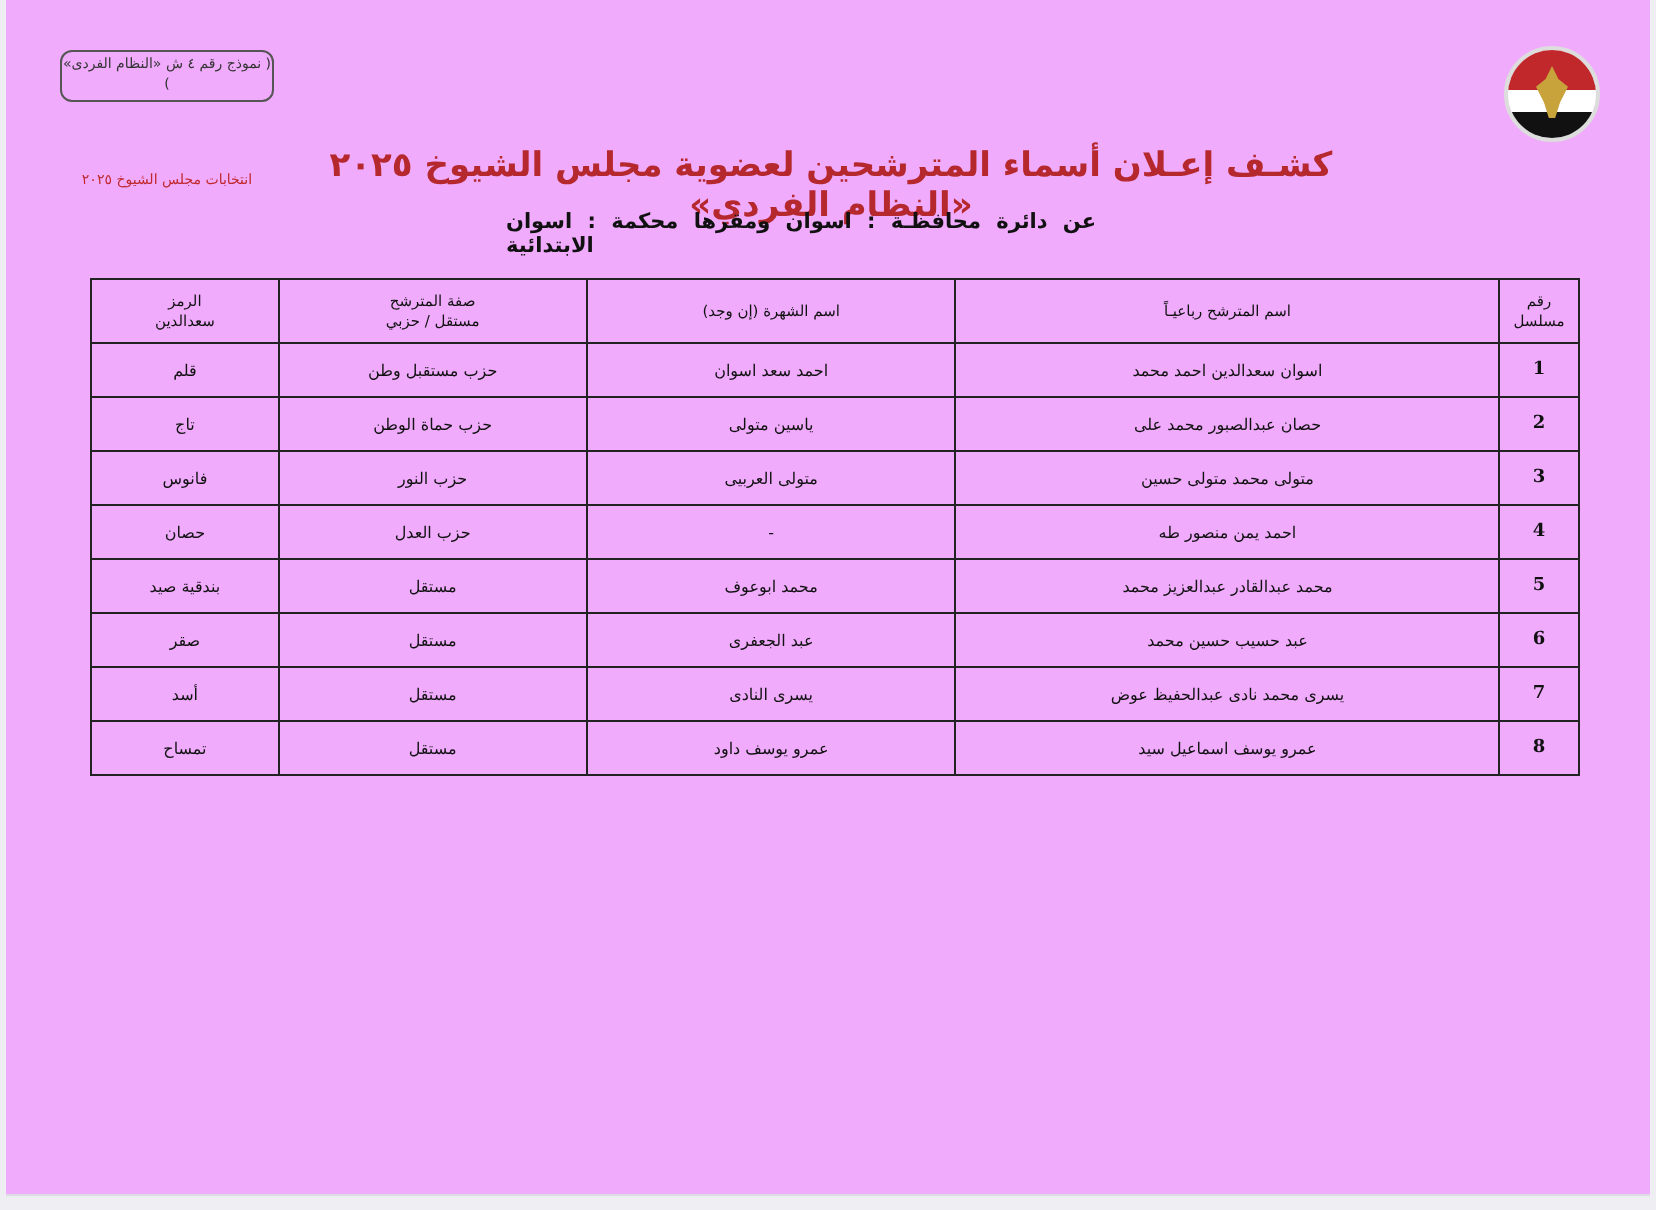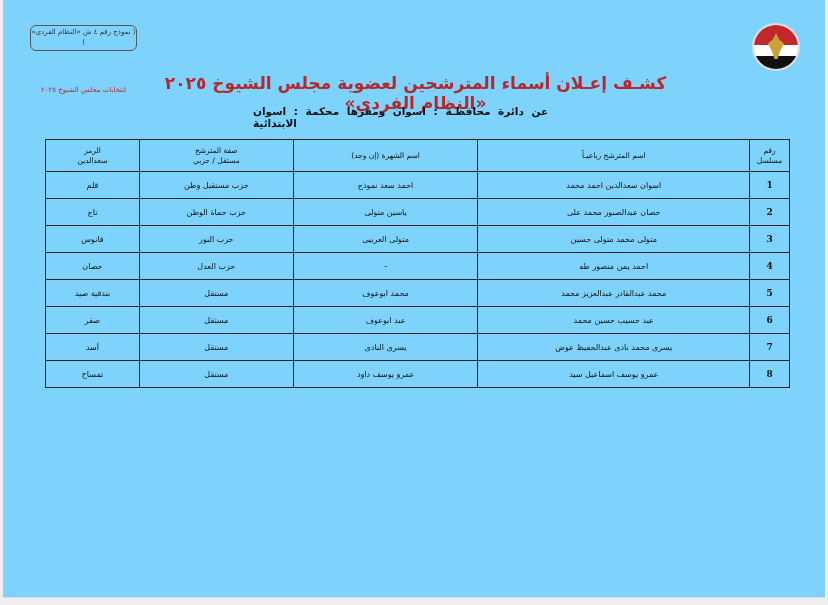--- a/index.html
+++ b/index.html
@@ -1,18 +1,18 @@
 <!DOCTYPE html>
 <html><head>
 <meta charset="utf-8">
 <style>
   html, body { margin:0; padding:0; }
   body { width:828px; height:605px; background:#efeff3; position:relative; overflow:hidden;
          font-family:"DejaVu Sans", sans-serif; }
-  .page-full { position:absolute; left:3px; top:0; width:822px; height:597px; background:#7dd3fc;
+  .page-full { position:absolute; left:3px; top:0; width:822px; height:597px; background:#f0abfc;
                border-bottom:1px solid #dcdce2; }
   .form-box { position:absolute; left:27px; top:25px; width:105px; height:23px; border:1px solid #555;
               border-radius:6px; text-align:center; font-size:7px; line-height:10px; direction:rtl; padding-top:1px; }
   .form-box .l1 { color:#333; }
   .form-box .l2 { color:#c0282c;margin-top:38px; }
   .emblem { position:absolute; left:749px; top:23px; width:44px; height:44px; border-radius:50%;
             border:2px solid #ddd; background:#fff; overflow:hidden; }
   .emblem .red { position:absolute; left:0; top:0; width:100%; height:45%; background:#c0282c; }
   .emblem .black { position:absolute; left:0; bottom:0; width:100%; height:30%; background:#111; }
   .emblem .eagle { position:absolute; left:14px; top:8px; width:16px; height:26px; background:#c8a23a;
@@ -61,21 +61,21 @@
         <th><span>اسم المترشح رباعيـاً</span></th>
         <th><span>اسم الشهرة (إن وجد)</span></th>
         <th><span>صفة المترشح</span><br><span>مستقل / حزبي</span></th>
         <th><span>الرمز</span><br><span>سعدالدين</span></th>
       </tr>
     </thead>
     <tbody>
       <tr>
         <td class="serial">1</td>
         <td>اسوان سعدالدين احمد محمد</td>
-        <td>احمد سعد نموذج</td>
+        <td>احمد سعد اسوان</td>
         <td>حزب مستقبل وطن</td>
         <td>قلم</td>
       </tr>
       <tr>
         <td class="serial">2</td>
         <td>حصان عبدالصبور محمد على</td>
         <td>ياسين متولى</td>
         <td>حزب حماة الوطن</td>
         <td>تاج</td>
       </tr>
@@ -96,21 +96,21 @@
       <tr>
         <td class="serial">5</td>
         <td>محمد عبدالقادر عبدالعزيز محمد</td>
         <td>محمد ابوعوف</td>
         <td>مستقل</td>
         <td>بندقية صيد</td>
       </tr>
       <tr>
         <td class="serial">6</td>
         <td>عبد حسيب حسين محمد</td>
-        <td>عبد ابوعوف</td>
+        <td>عبد الجعفرى</td>
         <td>مستقل</td>
         <td>صقر</td>
       </tr>
       <tr>
         <td class="serial">7</td>
         <td>يسرى محمد نادى عبدالحفيظ عوض</td>
         <td>يسرى النادى</td>
         <td>مستقل</td>
         <td>أسد</td>
       </tr>

